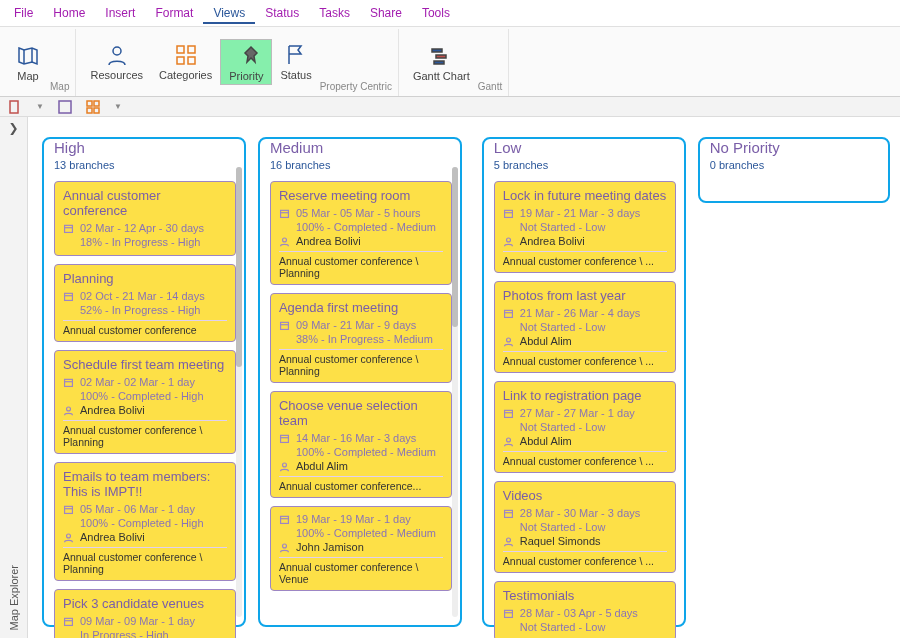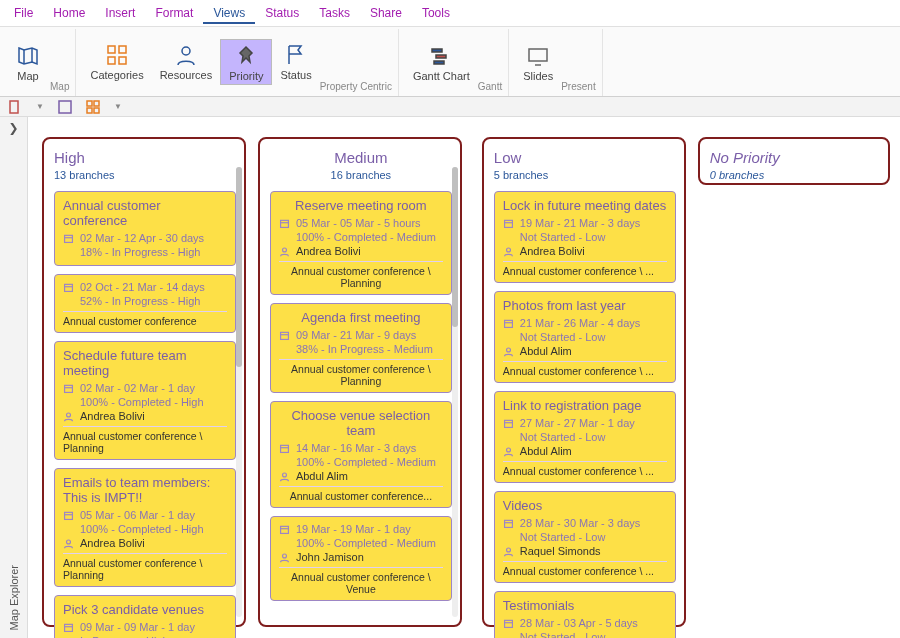--- a/index.html
+++ b/index.html
@@ -9,36 +9,36 @@
 .menubar { display: flex; padding: 2px 4px; border-bottom: 1px solid #e0e0e0; font-size: 12px; }
 .menubar span { padding: 4px 10px; cursor: pointer; color: #a21caf; }
 .menubar span.active { color: #2b579a; border-bottom: 2px solid #2b579a; padding-bottom: 2px; }
 
 
 .ribbon { display: flex; background: #fafafa; border-bottom: 1px solid #d0d0d0; padding: 2px 0 0 0; height: 70px; }
 .ribbon-group { display: flex; flex-direction: row; align-items: center; border-right: 1px solid #e4e4e4; padding: 0 6px 2px 6px; }
 .ribbon-buttons { display: flex; }
 .ribbon-btn { display: flex; flex-direction: column; align-items: center; padding: 4px 8px 2px 8px; cursor: pointer; font-size: 11px; color: #444; min-width: 44px; }
 .ribbon-btn .ic { width: 24px; height: 24px; margin-bottom: 2px; }
-.ribbon-btn.active { background: #c4b5fd; border: 1px solid #bbb; }
+.ribbon-btn.active { background: #86efac; border: 1px solid #bbb; align-items: flex-end; }
 .group-label { font-size: 10px; color: #888; margin-top: auto; padding-bottom: 2px; }
 
 
 .mini-toolbar { background: #f3f3f3; border-bottom: 1px solid #dcdcdc; height: 20px; display: flex; align-items: center; padding: 0 8px; gap: 14px; }
 .mini-item { width: 14px; height: 14px; }
 
 
 .main { display: flex; height: calc(638px - 23px - 70px - 20px); }
 .side-rail { width: 28px; background: #f3f3f3; border-right: 1px solid #dcdcdc; display: flex; flex-direction: column; align-items: center; padding-top: 4px; }
 .side-rail .chev { font-size: 12px; color: #555; cursor: pointer; }
 .side-rail .vlabel { writing-mode: vertical-rl; transform: rotate(180deg); font-size: 11px; color: #555; margin-top: auto; margin-bottom: 12px; }
 
 .board { flex: 1; display: flex; padding: 20px 10px 10px 14px; gap: 12px; overflow: hidden; }
 .column { display: flex; flex-direction: column; }
-.col-frame { border: 2px solid #7f1d1d; border-radius: 8px; padding: 10px 8px 10px 10px; position: relative; }
+.col-frame { border: 2px solid #0ea5e9; border-radius: 8px; padding: 0 8px 10px 10px; position: relative; }
 .col-title { color: #7a5ea8; font-size: 15px; font-weight: 400; }
 .col-sub { color: #2b579a; font-size: 11px; margin: 3px 0 10px 0; }
 .cards { display: flex; flex-direction: column; gap: 8px; overflow: hidden; }
 .scroll { position: absolute; right: 2px; top: 28px; bottom: 8px; width: 6px; background: #eee; border-radius: 3px; }
 .scroll .thumb { position: absolute; left: 0; right: 0; background: #bfbfbf; border-radius: 3px; }
 
 .card { border: 1px solid #9d86c4; border-radius: 4px; padding: 6px 8px 5px 8px; background: #fde047; }
 .card-title { color: #7a5ea8; font-size: 13px; margin-bottom: 4px; }
 .meta-row { display: flex; align-items: center; gap: 6px; font-size: 11px; color: #8a74b5; margin-bottom: 2px; }
 .meta-row .ic { width: 11px; height: 11px; flex-shrink: 0; }
@@ -113,29 +113,29 @@
           </svg>
           <span>Map</span>
         </div>
       </div>
       <div class="group-label">Map</div>
     </div>
     <div class="ribbon-group">
       <div class="ribbon-buttons">
         <div class="ribbon-btn">
           <svg class="ic" viewBox="0 0 24 24">
+            <use href="#i-person"></use>
+          </svg>
+          <span>Resources</span>
+        </div>
+        <div class="ribbon-btn">
+          <svg class="ic" viewBox="0 0 24 24">
             <use href="#i-grid"></use>
           </svg>
           <span>Categories</span>
-        </div>
-        <div class="ribbon-btn">
-          <svg class="ic" viewBox="0 0 24 24">
-            <use href="#i-person"></use>
-          </svg>
-          <span>Resources</span>
         </div>
         <div class="ribbon-btn active">
           <svg class="ic" viewBox="0 0 24 24">
             <use href="#i-pin"></use>
           </svg>
           <span>Priority</span>
         </div>
         <div class="ribbon-btn">
           <svg class="ic" viewBox="0 0 24 24">
             <use href="#i-flag"></use>
@@ -148,31 +148,20 @@
     <div class="ribbon-group">
       <div class="ribbon-buttons">
         <div class="ribbon-btn">
           <svg class="ic" viewBox="0 0 24 24">
             <use href="#i-gantt"></use>
           </svg>
           <span>Gantt Chart</span>
         </div>
       </div>
       <div class="group-label">Gantt</div>
-    </div>
-    <div class="ribbon-group">
-      <div class="ribbon-buttons">
-        <div class="ribbon-btn">
-          <svg class="ic" viewBox="0 0 24 24">
-            <use href="#i-slides"></use>
-          </svg>
-          <span>Slides</span>
-        </div>
-      </div>
-      <div class="group-label">Present</div>
     </div>
   </div>
 
 <div class="mini-toolbar">
   <svg class="mini-item" viewBox="0 0 14 14">
       <rect x="2" y="1" width="8" height="12" stroke="#c0504d"></rect>
     </svg>
   <span style="color:#888;font-size:8px;">▼</span>
   <svg class="mini-item" viewBox="0 0 14 14">
       <rect x="1" y="1" width="12" height="12" stroke="#7a5ea8"></rect>
@@ -206,33 +195,34 @@
                 <svg class="ic" viewBox="0 0 14 14">
                   <use href="#i-cal"></use>
                 </svg>
                 <span>02 Mar - 12 Apr - 30 days</span>
               </div>
               <div class="meta-row" style="padding-left:17px">
                 <span>18% - In Progress - High</span>
               </div>
             </div>
             <div class="card">
+              <div class="card-title">Planning</div>
               <div class="meta-row">
                 <svg class="ic" viewBox="0 0 14 14">
                   <use href="#i-cal"></use>
                 </svg>
                 <span>02 Oct - 21 Mar - 14 days</span>
               </div>
               <div class="meta-row" style="padding-left:17px">
                 <span>52% - In Progress - High</span>
               </div>
               <div class="path">Annual customer conference</div>
             </div>
             <div class="card">
-              <div class="card-title">Schedule future team meeting</div>
+              <div class="card-title">Schedule first team meeting</div>
               <div class="meta-row">
                 <svg class="ic" viewBox="0 0 14 14">
                   <use href="#i-cal"></use>
                 </svg>
                 <span>02 Mar - 02 Mar - 1 day</span>
               </div>
               <div class="meta-row" style="padding-left:17px">
                 <span>100% - Completed - High</span>
               </div>
               <div class="meta-row">
@@ -271,21 +261,21 @@
                 <span>09 Mar - 09 Mar - 1 day</span>
               </div>
               <div class="meta-row" style="padding-left:17px">
                 <span>In Progress - High</span>
               </div>
             </div>
           </div>
         </div>
       </div>
       <div class="column" style="width: 210px;">
-        <div class="col-frame" style="height: 490px; text-align: center;">
+        <div class="col-frame" style="height: 490px;">
           <div class="col-title">Medium</div>
           <div class="col-sub">16 branches</div>
           <div class="scroll">
             <div class="thumb" style="top: 0px; height: 160px;"></div>
           </div>
           <div class="cards">
             <div class="card">
               <div class="card-title">Reserve meeting room</div>
               <div class="meta-row">
                 <svg class="ic" viewBox="0 0 14 14">
@@ -447,20 +437,20 @@
                 <span>28 Mar - 03 Apr - 5 days</span>
               </div>
               <div class="meta-row" style="padding-left:17px">
                 <span>Not Started - Low</span>
               </div>
             </div>
           </div>
         </div>
       </div>
       <div class="column" style="width: 198px;">
-        <div class="col-frame" style="height: 48px; font-style: italic;">
+        <div class="col-frame" style="height: 66px;">
           <div class="col-title">No Priority</div>
           <div class="col-sub">0 branches</div>
           <div class="cards"></div>
         </div>
       </div>
     </div>
 </div>
 
 </body></html>

